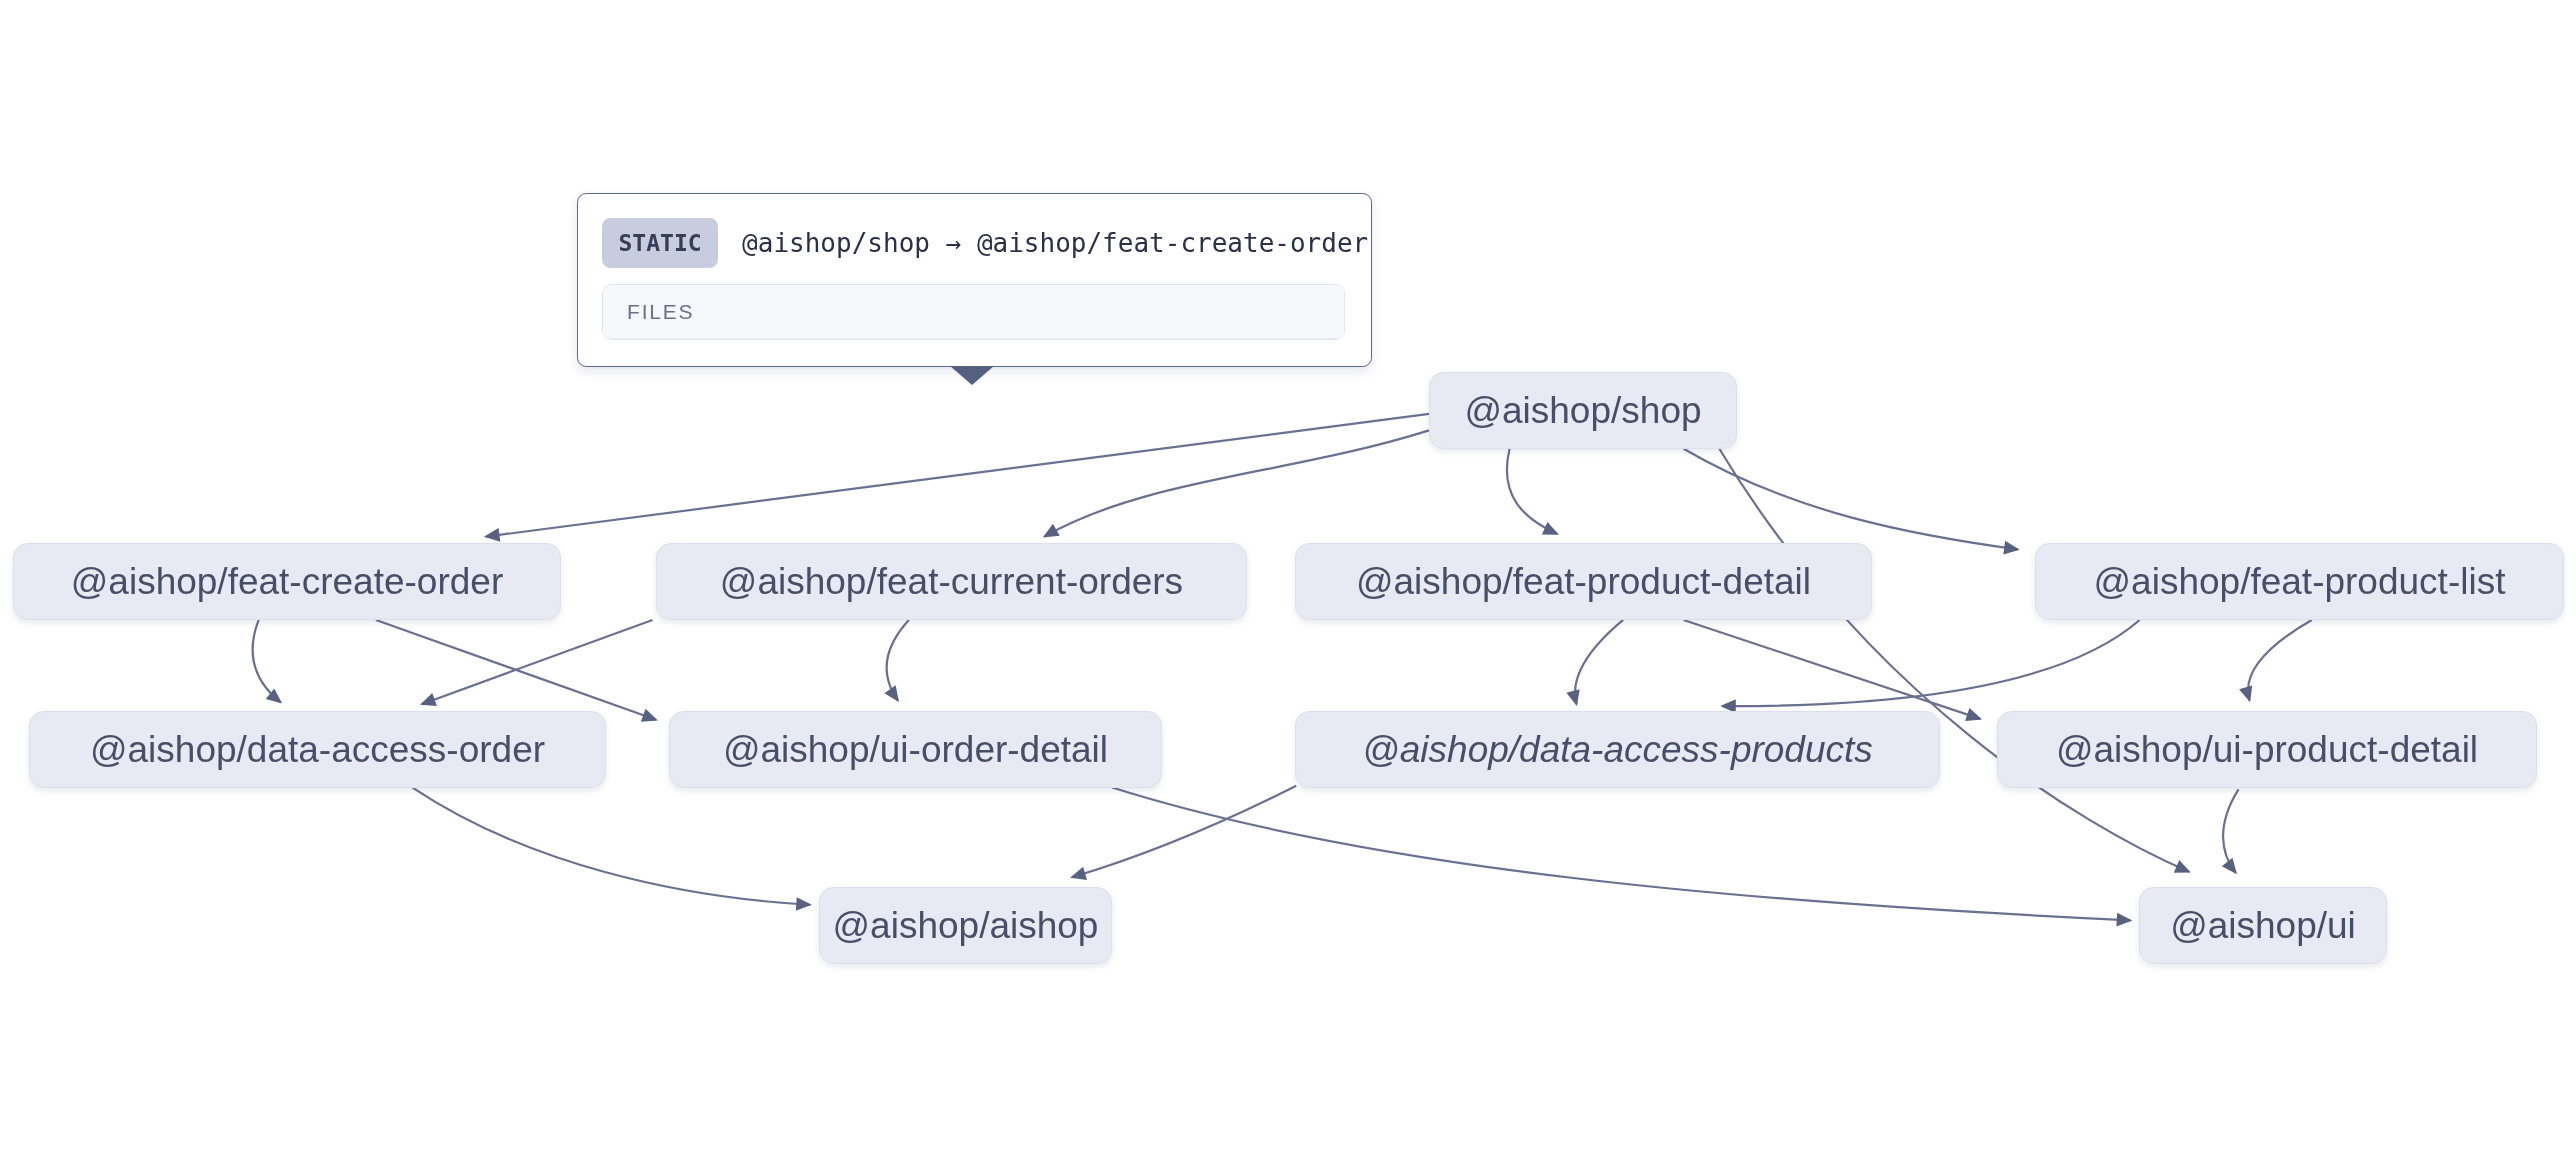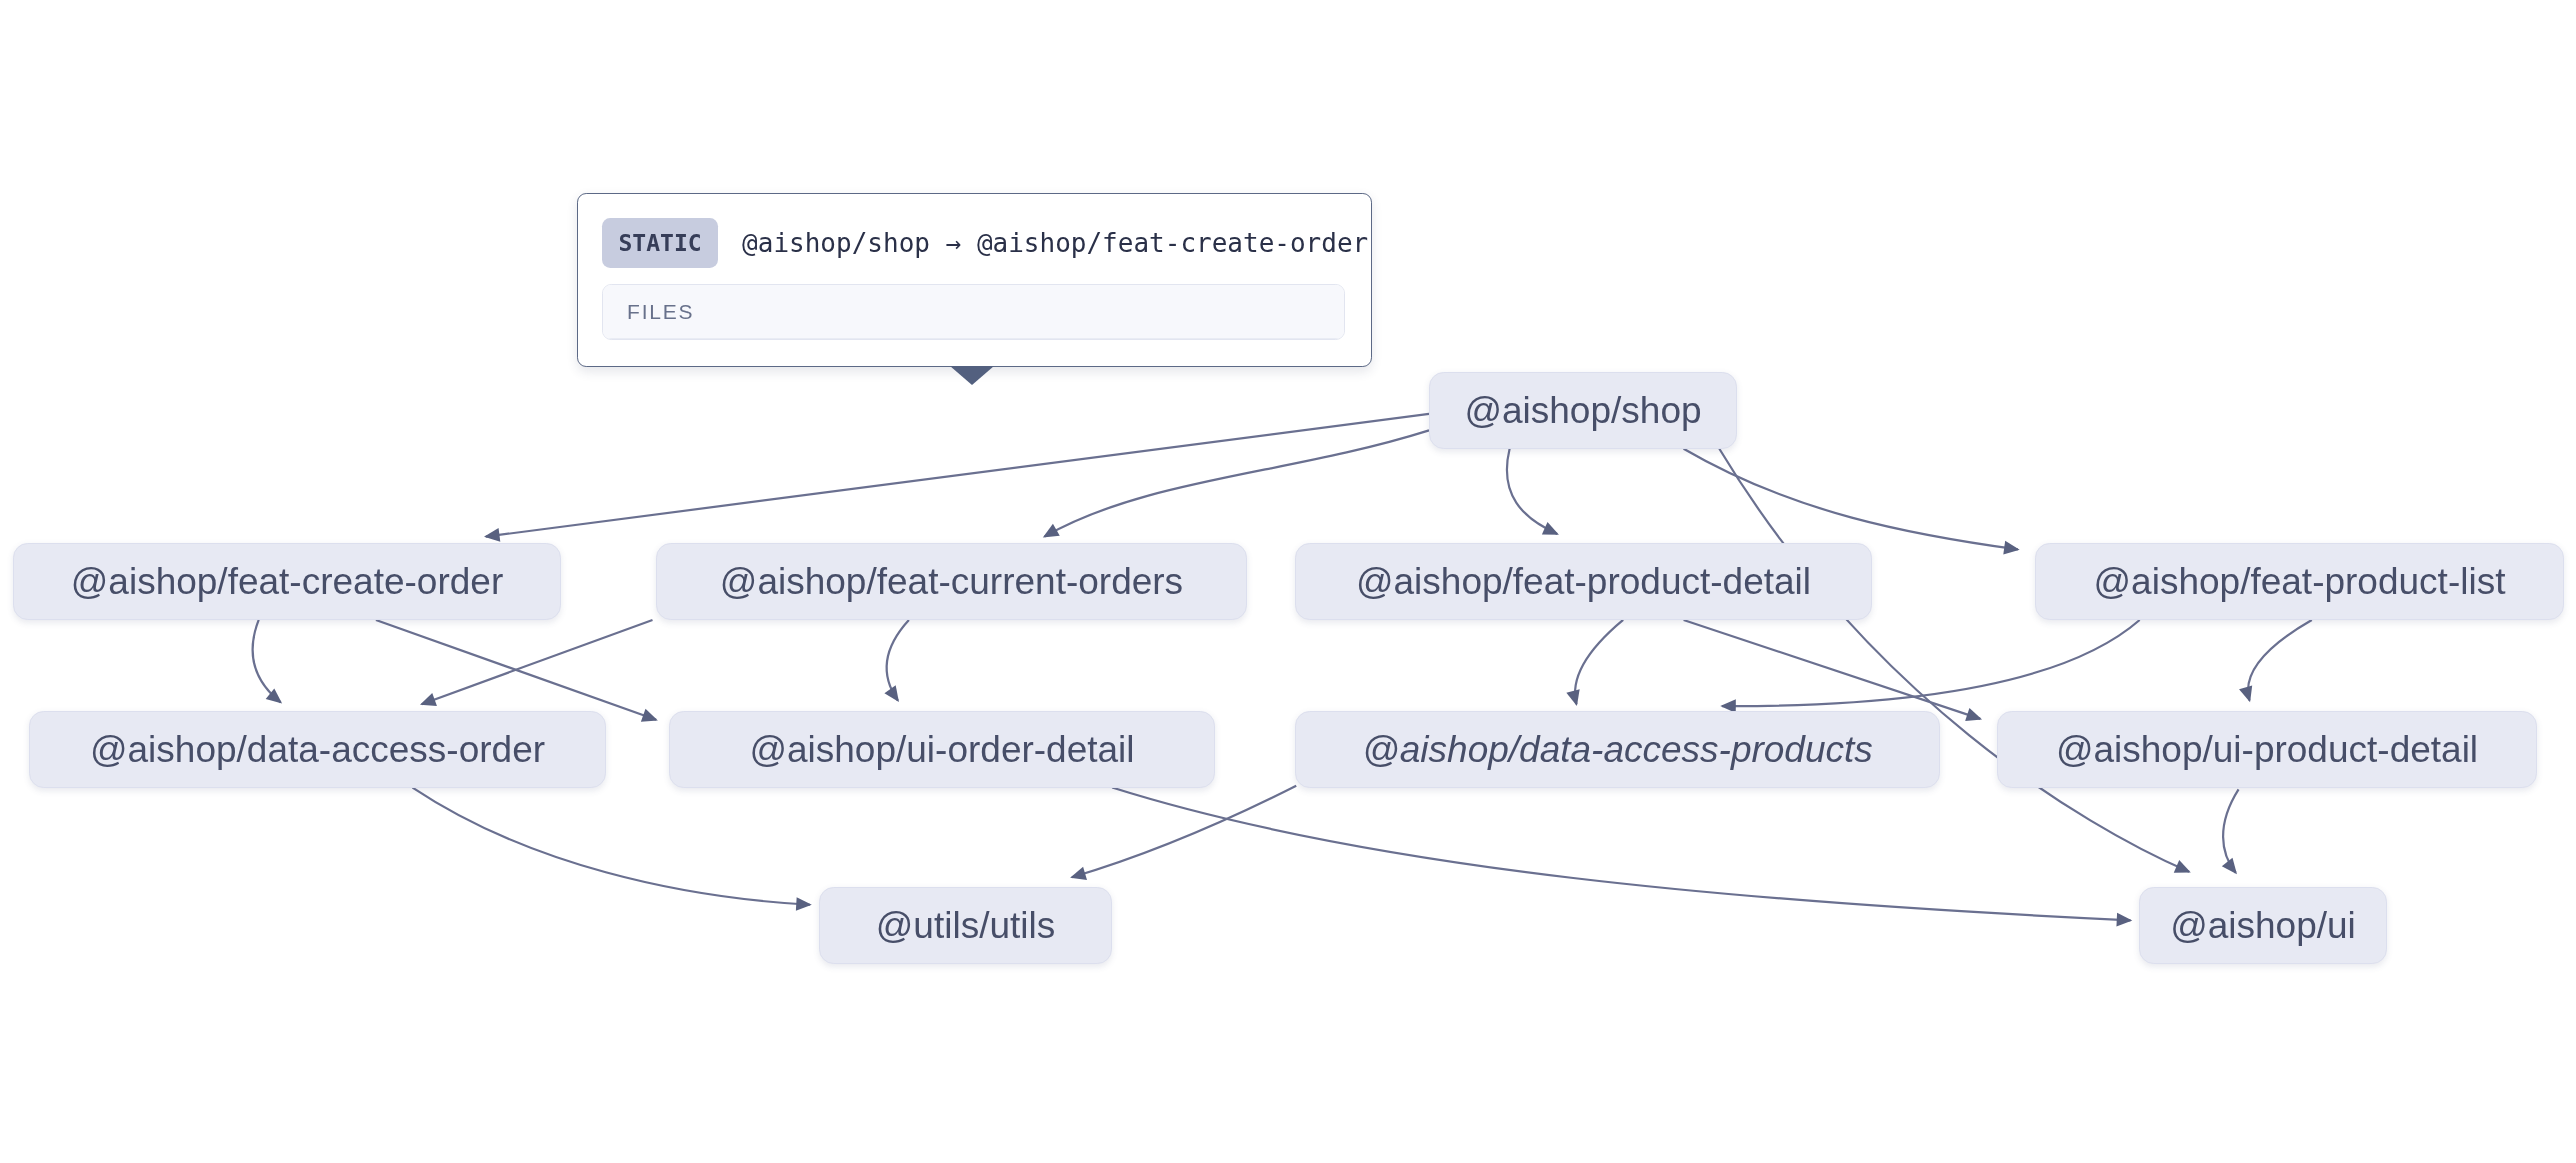--- a/index.html
+++ b/index.html
@@ -149,24 +149,24 @@
       </g>
   </svg>
 
   <div class="nodes-layer" id="nodes">
       <div class="node" style="left: 1429px; top: 372px; width: 308px;">@aishop/shop</div>
       <div class="node" style="left: 13px; top: 543px; width: 548px;">@aishop/feat-create-order</div>
       <div class="node" style="left: 656px; top: 543px; width: 591px;">@aishop/feat-current-orders</div>
       <div class="node" style="left: 1295px; top: 543px; width: 577px;">@aishop/feat-product-detail</div>
       <div class="node" style="left: 2035px; top: 543px; width: 529px;">@aishop/feat-product-list</div>
       <div class="node" style="left: 29px; top: 711px; width: 577px;">@aishop/data-access-order</div>
-      <div class="node" style="left: 669px; top: 711px; width: 546px;">@aishop/ui-order-detail</div>
+      <div class="node" style="left: 669px; top: 711px; width: 493px;">@aishop/ui-order-detail</div>
       <div class="node" style="left: 1295px; top: 711px; width: 645px; font-style: italic;">@aishop/data-access-products</div>
       <div class="node" style="left: 1997px; top: 711px; width: 540px;">@aishop/ui-product-detail</div>
-      <div class="node" style="left: 819px; top: 887px; width: 293px;">@utils/utils</div>
+      <div class="node" style="left: 819px; top: 887px; width: 293px;">@aishop/aishop</div>
       <div class="node" style="left: 2139px; top: 887px; width: 248px;">@aishop/ui</div>
     </div>
 
   <div class="tooltip">
     <div class="tt-head">
       <span class="badge">STATIC</span>
       <span class="edge-label">@aishop/shop → @aishop/feat-create-order</span>
     </div>
     <div class="files-box">
       <div class="files-header">FILES</div>

